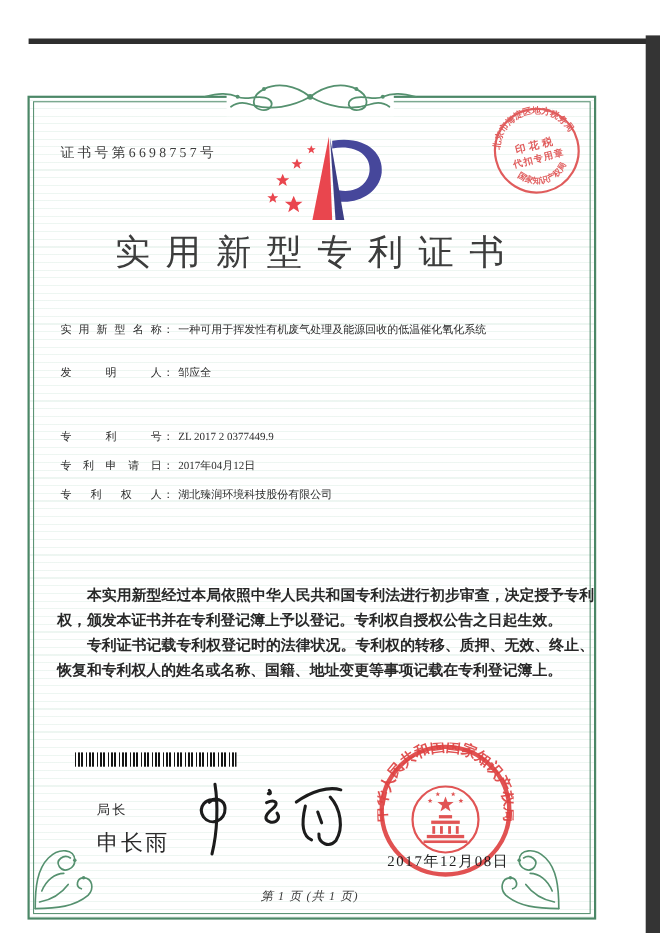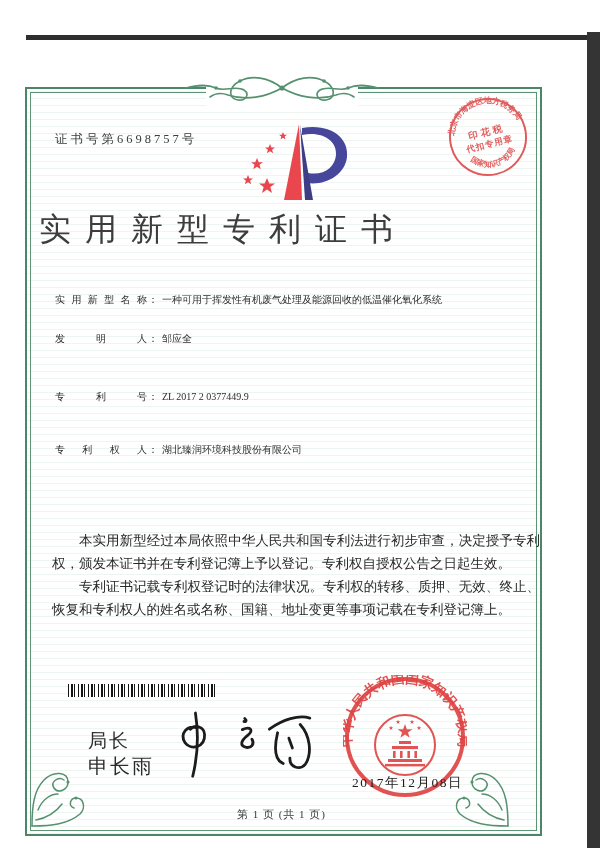--- a/index.html
+++ b/index.html
@@ -7,36 +7,36 @@
         font-family:"Liberation Serif","DejaVu Serif",serif;color:#2f2f2f;margin-top:32px;}
   .abs{position:absolute;}
   
   .scan-top{left:26px;top:3px;width:574px;height:5px;background:#2e2e2e;}
   .scan-right{left:587px;top:0;width:13px;height:848px;background:#343434;}
   
   .frame{left:25px;top:55px;width:513px;height:745px;border:2.5px solid #4b8767;
          background-image:repeating-linear-gradient(0deg,rgba(130,190,160,.14) 0 1px,transparent 1px 7px);}
   .frame::before{content:"";position:absolute;inset:3px;border:1px solid #5d9476;}
   .cert-no{left:55px;top:99px;font-size:12.5px;letter-spacing:3px;color:#3c3c3c;}
-  .title{left:25px;top:176px;width:513px;text-align:left;font-size:32px;
+  .title{left:25px;top:176px;width:513px;text-align:center;font-size:32px;
          letter-spacing:14px;text-indent:14px;color:#3d3d3d;font-weight:400;}
   .field-row{left:55px;width:470px;font-size:10px;color:#2c2c2c;white-space:nowrap;}
   .flabel{display:inline-block;width:92px;text-align:justify;text-align-last:justify;vertical-align:bottom;}
   .fcolon{margin:0 4px 0 1px;}
   .paras{left:52px;top:497px;width:488px;font-size:13.5px;line-height:23px;
          text-align:justify;color:#282828;}
-  .paras p{margin:0;text-indent:2em;}
+  .paras p{margin:0;text-indent:2em;font-weight:bold;}
   .barcode{left:68px;top:652px;width:147px;height:13px;
            background:repeating-linear-gradient(90deg,#151515 0 1px,#fff 1px 3px,#151515 3px 5px,#fff 5px 6px,#151515 6px 7px,#fff 7px 10px);}
-  .signer-title{left:88px;top:696px;font-size:19px;letter-spacing:2px;color:#2c2c2c;
+  .signer-title{left:88px;top:696px;font-size:12px;letter-spacing:2px;color:#2c2c2c;
                 font-family:Liberation Mono, monospace;}
   .signer-name{left:88px;top:721px;font-size:20px;letter-spacing:2px;color:#2c2c2c;
                font-family:"Liberation Sans","DejaVu Sans",sans-serif;}
   .issue-date{left:352px;top:742px;font-size:13.5px;letter-spacing:1.5px;color:#1e1e1e;z-index:6;}
-  .footer{left:25px;top:775px;width:513px;text-align:center;font-size:11px;letter-spacing:1px;color:#3a3a3a;}
+  .footer{left:25px;top:775px;width:513px;text-align:center;font-size:11px;letter-spacing:1px;color:#3a3a3a;font-style:italic;}
   .seal-svg{left:343px;top:643px;z-index:5;}
   .stamp-svg{left:447px;top:64px;transform:rotate(-14deg);}
   .logo-svg{left:236px;top:90px;}
   .sig-svg{left:158px;top:668px;}
   .orn-top{left:176px;top:38px;}
   .orn-bl{left:28px;top:718px;}
   .orn-br{left:432px;top:718px;transform:scaleX(-1);}
   svg text{font-family:"Liberation Serif","DejaVu Serif",serif;}
 </style>
 </head>
@@ -126,20 +126,23 @@
   <div class="abs title">实用新型专利证书</div>
 
   <div class="abs field-row" style="top:261px">
     <span class="flabel">实用新型名称</span><span class="fcolon">：</span><span>一种可用于挥发性有机废气处理及能源回收的低温催化氧化系统</span>
   </div>
   <div class="abs field-row" style="top:300px">
     <span class="flabel">发明人</span><span class="fcolon">：</span><span>邹应全</span>
   </div>
   <div class="abs field-row" style="top:358px">
     <span class="flabel">专利号</span><span class="fcolon">：</span><span>ZL 2017 2 0377449.9</span>
+  </div>
+  <div class="abs field-row" style="top:384px">
+    <span class="flabel">专利申请日</span><span class="fcolon">：</span><span>2017年04月12日</span>
   </div>
   <div class="abs field-row" style="top:411px">
     <span class="flabel">专利权人</span><span class="fcolon">：</span><span>湖北臻润环境科技股份有限公司</span>
   </div>
 
   <div class="abs paras">
     <p>本实用新型经过本局依照中华人民共和国专利法进行初步审查，决定授予专利权，颁发本证书并在专利登记簿上予以登记。专利权自授权公告之日起生效。</p>
     <p>专利证书记载专利权登记时的法律状况。专利权的转移、质押、无效、终止、恢复和专利权人的姓名或名称、国籍、地址变更等事项记载在专利登记簿上。</p>
   </div>
 

